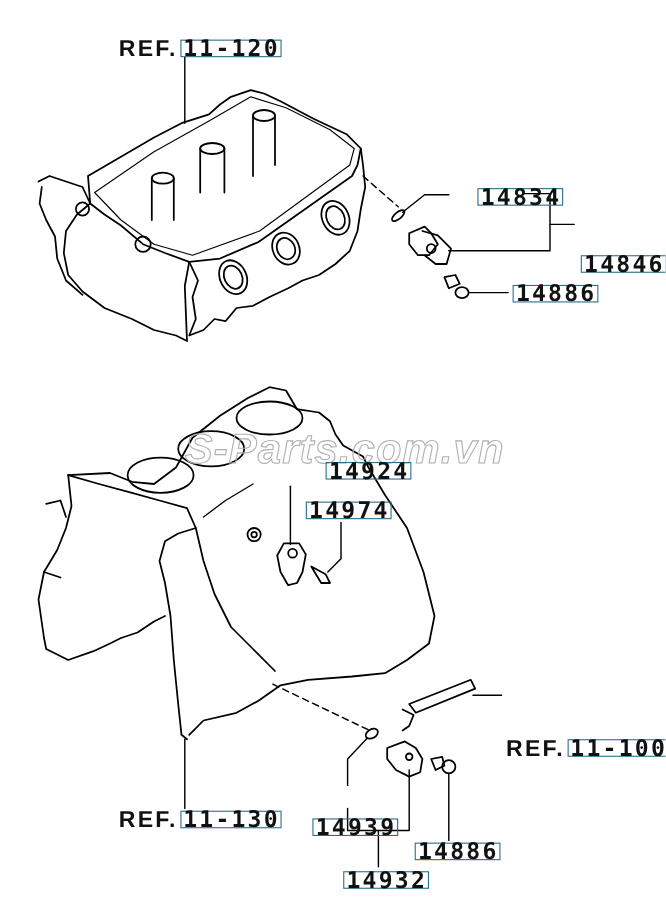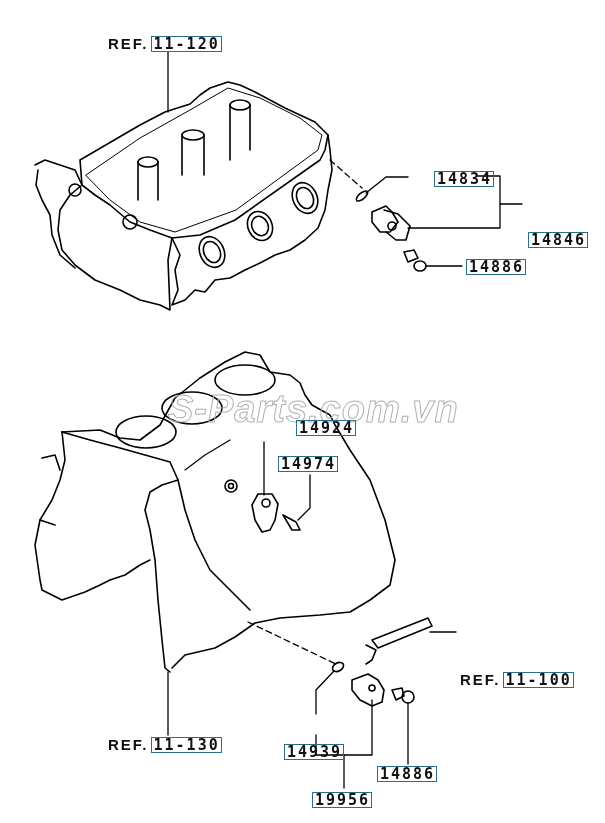--- a/index.html
+++ b/index.html
@@ -1,18 +1,18 @@
 <!DOCTYPE html>
 <html><head>
 <meta charset="utf-8">
 <style>
   html, body { margin:0; padding:0; background:#ffffff; }
   body { width:605px; height:823px; position:relative; overflow:hidden; font-family:"Liberation Sans", sans-serif; }
   svg#diagram { position:absolute; left:0; top:0; }
-  .lbl { position:absolute; font-family:"DejaVu Sans Mono", monospace; font-size:15px; font-weight:bold; letter-spacing:2px; color:#111; line-height:15px; white-space:nowrap; }
+  .lbl { position:absolute; font-family:"DejaVu Sans Mono", monospace; font-size:21px; font-weight:bold; letter-spacing:2px; color:#111; line-height:15px; white-space:nowrap; }
   .box { border:1px solid #2a6f8a; padding:0 1px 0 2px; display:inline-block; line-height:14px; }
   .ref { font-family:"Liberation Sans", sans-serif; font-weight:bold; letter-spacing:2px; margin-right:2px; }
   .watermark { position:absolute; left:168px; top:388px; font-family:"Liberation Sans", sans-serif; font-style:italic; font-size:38px; font-weight:bold; color:transparent; -webkit-text-stroke:1px #b0b0b0; letter-spacing:1px; white-space:nowrap; }
 </style>
 </head>
 <body>
 
 <svg id="diagram" width="605" height="823" viewBox="0 0 605 823" fill="none" stroke="#000" stroke-width="1.6" stroke-linejoin="round" stroke-linecap="round">
 
   <g>
@@ -121,14 +121,14 @@
 <div class="lbl" style="left:108px;top:737px;">
   <span class="ref">REF.</span><span class="box">11-130</span>
 </div>
 
 <div class="lbl" style="left:434px;top:171px;"><span class="box">14834</span></div>
 <div class="lbl" style="left:528px;top:197px;margin-top:35px;"><span class="box">14846</span></div>
 <div class="lbl" style="left:466px;top:259px;"><span class="box">14886</span></div>
 <div class="lbl" style="left:248px;top:420px;padding-left:48px;"><span class="box">14924</span></div>
 <div class="lbl" style="left:278px;top:456px;text-decoration:underline;"><span class="box">14974</span></div>
 <div class="lbl" style="left:284px;top:744px;"><span class="box">14939</span></div>
-<div class="lbl" style="left:312px;top:792px;"><span class="box">19956</span></div>
+<div class="lbl" style="left:312px;top:792px;"><span class="box">14932</span></div>
 <div class="lbl" style="left:377px;top:766px;"><span class="box">14886</span></div>
 
 </body></html>

